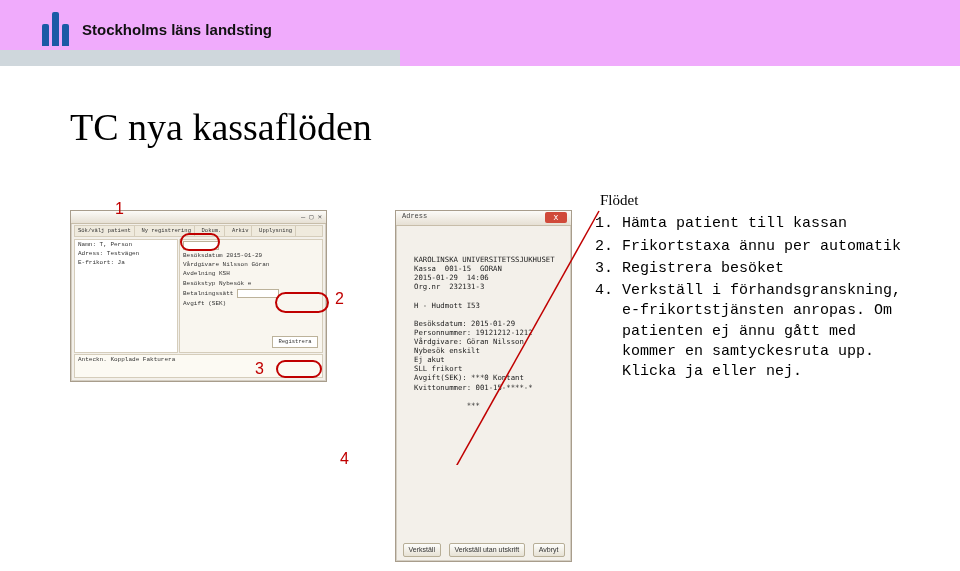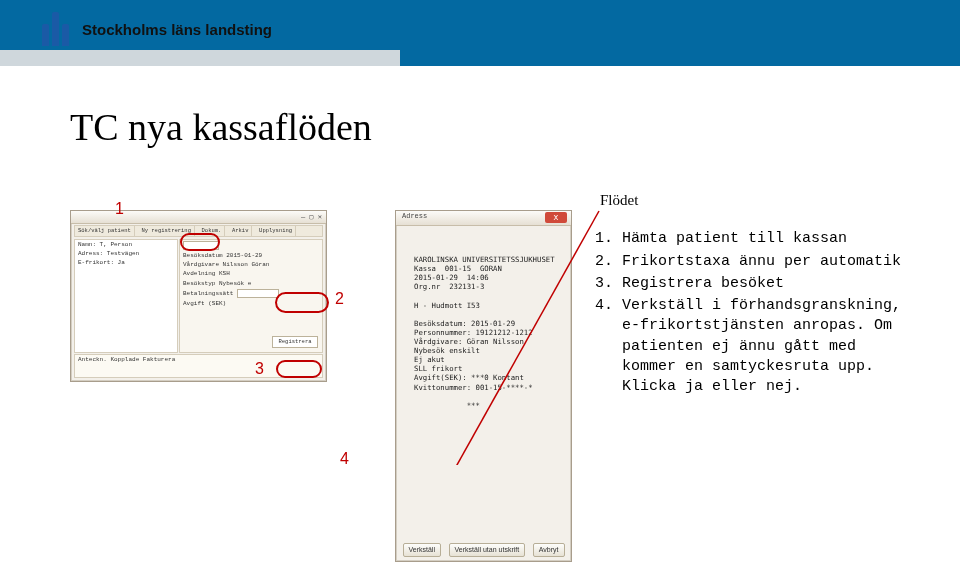--- a/index.html
+++ b/index.html
@@ -1,29 +1,29 @@
 <!DOCTYPE html>
 <html><head>
 <meta charset="utf-8">
 <style>
   html,body{margin:0;padding:0;width:960px;height:571px;font-family:Verdana,Arial,sans-serif;background:#fff;color:#000;}
-  .header-bar{position:relative;height:66px;background:#0369a1;}
+  .header-bar{position:relative;height:66px;background:#f0abfc;}
   .blue-strip{position:absolute;left:0;top:50px;height:16px;width:400px;background:#cfd7dc;}
   .logo-wrap{position:absolute;left:38px;top:12px;display:flex;align-items:center;}
   .logo-mark{width:34px;height:34px;display:flex;align-items:flex-end;justify-content:center;gap:3px;margin-right:10px;}
   .logo-mark span{display:inline-block;width:7px;background:#1a5aa6;border-radius:2px 2px 0 0;}
   .logo-mark span.a{height:22px;}
   .logo-mark span.b{height:34px;}
   .logo-mark span.c{height:22px;}
   .logo-text{font-weight:bold;font-size:15px;color:#111;}
   .slide{position:absolute;left:0;top:80px;right:0;bottom:0;padding-left:12px;}
   h1.title{margin:0;position:absolute;left:70px;top:25px;font-size:38px;font-weight:normal;font-family:Georgia,'Times New Roman',serif;}
   
   .right-col{position:absolute;left:600px;top:110px;width:310px;font-size:15px;line-height:1.35;}
-  .right-col .flow-title{font-weight:normal;font-family:Georgia,'Times New Roman',serif;margin-bottom:19px;}
+  .right-col .flow-title{font-weight:normal;font-family:Georgia,'Times New Roman',serif;margin-bottom:4px;}
   .right-col ol{margin:0;padding-left:22px;font-family:Liberation Mono, monospace;}
   .right-col li{margin-bottom:2px;}
   
   .shot{position:absolute;background:#f3f0ea;border:1px solid #a89d8c;box-shadow:0 0 0 1px #d4cec2 inset;font-family:"Courier New",monospace;font-size:6px;color:#333;line-height:1.2;overflow:hidden;}
   .shot1{left:70px;top:130px;width:255px;height:170px;}
   .shot1::before{content:"";position:absolute;left:0;top:0;right:0;height:12px;background:linear-gradient(#fcfbf8,#e6e0d4);border-bottom:1px solid #c7bda9;}
   .shot1 .chrome{position:absolute;right:4px;top:2px;font-size:7px;color:#555;}
   .shot1 .toolbar{position:absolute;left:3px;top:14px;right:3px;height:10px;background:#efeadd;border:1px solid #d5cdbb;}
   .shot1 .toolbar span{display:inline-block;padding:0 3px;border-right:1px solid #d5cdbb;height:10px;line-height:10px;font-size:5.5px;}
   .shot1 .left-pane{position:absolute;left:3px;top:28px;width:102px;bottom:28px;background:#fff;border:1px solid #d5cdbb;}

